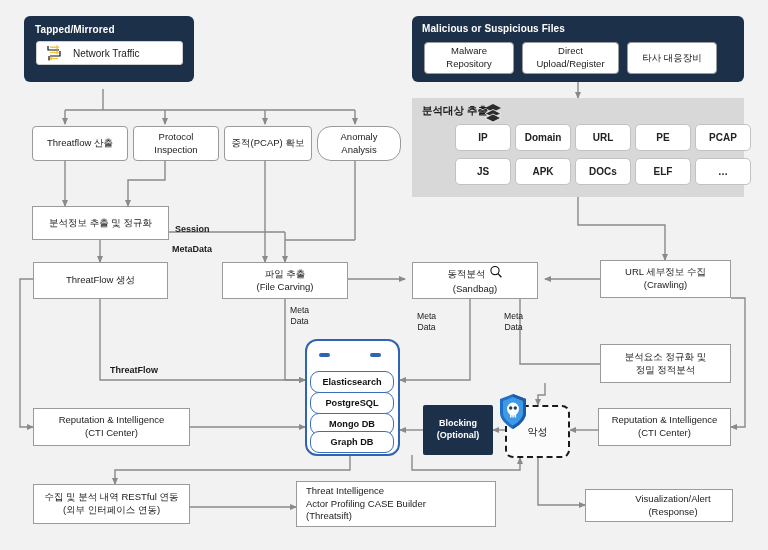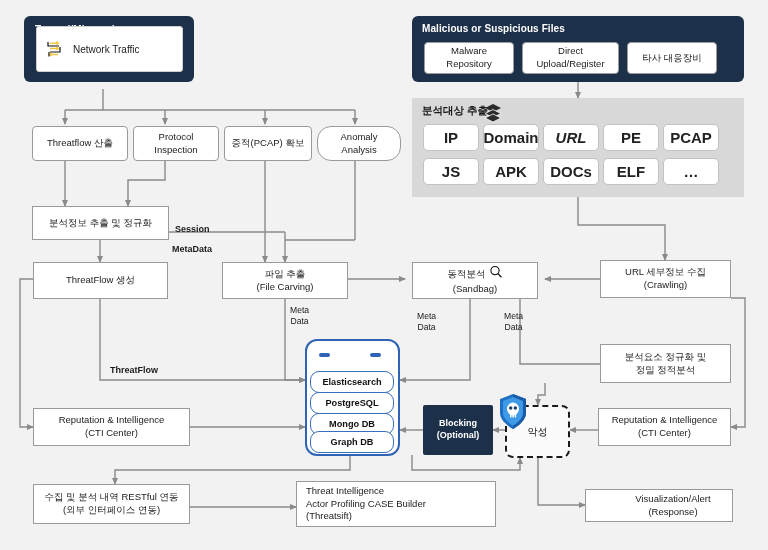--- a/index.html
+++ b/index.html
@@ -6,21 +6,21 @@
   body{font-family:"Liberation Sans","DejaVu Sans",sans-serif;}
   #canvas{position:relative;width:768px;height:550px;background:#f2f2f2;overflow:hidden;}
   #wires{position:absolute;left:0;top:0;width:768px;height:550px;}
   .node{position:absolute;box-sizing:border-box;display:flex;align-items:center;justify-content:center;text-align:center;}
   .wbox{background:#ffffff;border:1px solid #9a9a9a;color:#1b1b1b;font-size:9.5px;line-height:1.35;}
   .wbox-r{border-radius:4px;}
   .dark{background:#1d3049;color:#ffffff;border-radius:6px;}
   .darkhead{position:absolute;color:#fff;font-size:10px;font-weight:bold;letter-spacing:.1px;}
   .greyzone{position:absolute;background:#d8d8d8;box-sizing:border-box;}
   .greyhead{position:absolute;color:#1b1b1b;font-size:10.5px;font-weight:bold;}
-  .chip{position:absolute;background:#fff;border:1px solid #c2c2c2;border-radius:5px;display:flex;align-items:center;justify-content:center;font-size:15px;font-weight:bold;color:#222;box-sizing:border-box;}
+  .chip{position:absolute;background:#fff;border:1px solid #c2c2c2;border-radius:5px;display:flex;align-items:center;justify-content:center;font-size:10px;font-weight:bold;color:#222;box-sizing:border-box;margin-left:32px;}
   .wlabel{position:absolute;font-size:9px;color:#1b1b1b;line-height:1.3;font-weight:bold;}
   .metalabel{position:absolute;font-size:8.6px;color:#1b1b1b;line-height:1.25;text-align:center;}
   .dashbox{position:absolute;box-sizing:border-box;background:#fbfbfb;border:2px dashed #1b1b1b;border-radius:8px;display:flex;align-items:center;justify-content:center;font-size:10px;color:#111;}
   .blockbox{position:absolute;box-sizing:border-box;background:#1d3049;color:#fff;font-size:9px;font-weight:bold;line-height:1.3;display:flex;align-items:center;justify-content:center;text-align:center;border-radius:2px;}
   .ntbox{position:absolute;background:#fff;border:1px solid #cfcfcf;border-radius:3px;display:flex;align-items:center;box-sizing:border-box;padding-left:8px;gap:8px;font-size:10px;color:#1b1b1b;}
   .db{position:absolute;box-sizing:border-box;border:2.5px solid #2f63b5;border-radius:12px;background:#fff;}
   .dblayer{position:absolute;left:3px;box-sizing:border-box;border:1.6px solid #3a6fbd;border-radius:9px;background:#fff;display:flex;align-items:center;justify-content:center;font-size:9.2px;font-weight:bold;color:#111;}
   .dbdash{position:absolute;width:11px;height:4px;border-radius:2px;background:#2f63b5;}
   .shield{position:absolute;}
 </style>
@@ -92,21 +92,21 @@
       <path d="M350,456 L350,470 L115,470 L115,484" marker-end="url(#ah)"></path>
 
       <path d="M190,507 L296,507" marker-end="url(#ah)"></path>
 
       <path d="M538,458 L538,505 L585,505" marker-end="url(#ah)"></path>
     </g>
   </svg>
 
   <div class="node dark" style="left:24px;top:16px;width:170px;height:66px;"></div>
   <div class="darkhead" style="left:35px;top:24px;">Tapped/Mirrored</div>
-  <div class="ntbox" style="left:36px;top:26px;width:147px;height:46px;text-align:center;">
+  <div class="ntbox" style="left:36px;top:41px;width:147px;height:24px;text-align:center;">
     <span style="display:inline-block;width:20px;height:20px;">
       <svg width="20" height="20" viewBox="0 0 20 20">
         <path d="M3,3 L3,7 L14,7" stroke="#111" stroke-width="1.2" fill="none"></path>
         <path d="M5,4.2 L13,4.2 L11.5,2.6 M13,4.2 L11.5,5.8" stroke="#f5c842" stroke-width="1.5" fill="none"></path>
         <path d="M5,9.5 L13,9.5 L11.5,7.9 M13,9.5 L11.5,11.1" stroke="#f5c842" stroke-width="1.5" fill="none"></path>
         <path d="M15,8 L15,13 L5,13" stroke="#111" stroke-width="1.2" fill="none"></path>
         <path d="M13,15.5 L5,15.5 L6.5,13.9 M5,15.5 L6.5,17.1" stroke="#f5c842" stroke-width="1.5" fill="none"></path>
         <path d="M4,17.5 L4,13" stroke="#111" stroke-width="1.2" fill="none"></path>
       </svg>
     </span>
@@ -126,21 +126,21 @@
   <span class="shield" style="left:482px;top:101px;">
     <svg width="22" height="22" viewBox="0 0 22 22">
       <path d="M11,3 L19,7 L11,11 L3,7 Z" fill="#2b2b2b"></path>
       <path d="M11,8.5 L19,12.5 L11,16.5 L3,12.5 Z" fill="#2b2b2b" stroke="#fff" stroke-width="0.8"></path>
       <path d="M11,13 L19,17 L11,21 L3,17 Z" fill="#2b2b2b" stroke="#fff" stroke-width="0.8"></path>
     </svg>
   </span>
 
   <div class="chip" style="left:423px;top:124px;width:56px;height:27px;">IP</div>
   <div class="chip" style="left:483px;top:124px;width:56px;height:27px;">Domain</div>
-  <div class="chip" style="left:543px;top:124px;width:56px;height:27px;font-style:italic;">URL</div>
+  <div class="chip" style="left:543px;top:124px;width:56px;height:27px;">URL</div>
   <div class="chip" style="left:603px;top:124px;width:56px;height:27px;">PE</div>
   <div class="chip" style="left:663px;top:124px;width:56px;height:27px;">PCAP</div>
 
   <div class="chip" style="left:423px;top:158px;width:56px;height:27px;">JS</div>
   <div class="chip" style="left:483px;top:158px;width:56px;height:27px;">APK</div>
   <div class="chip" style="left:543px;top:158px;width:56px;height:27px;">DOCs</div>
   <div class="chip" style="left:603px;top:158px;width:56px;height:27px;">ELF</div>
   <div class="chip" style="left:663px;top:158px;width:56px;height:27px;">…</div>
 
   <div class="node wbox wbox-r" style="left:32px;top:126px;width:96px;height:35px;white-space:pre-line;">Threatflow 산출</div>

